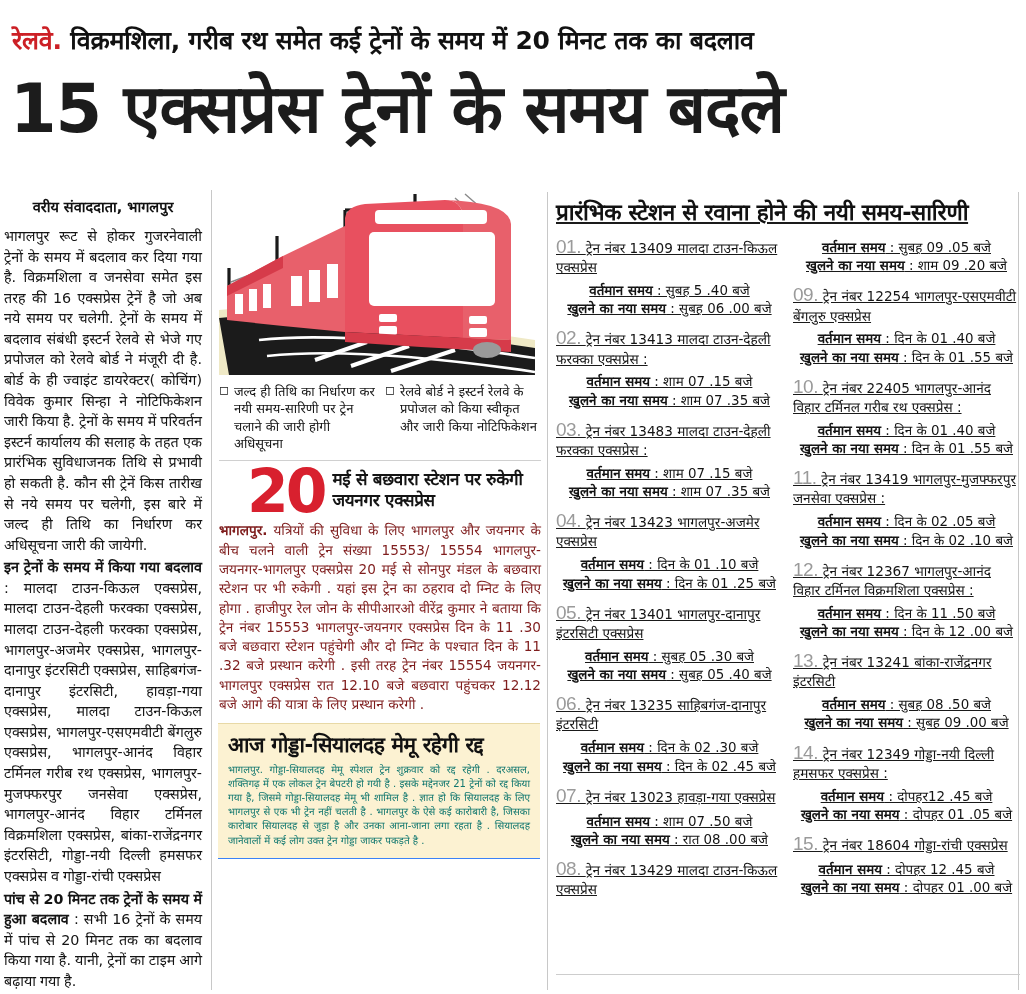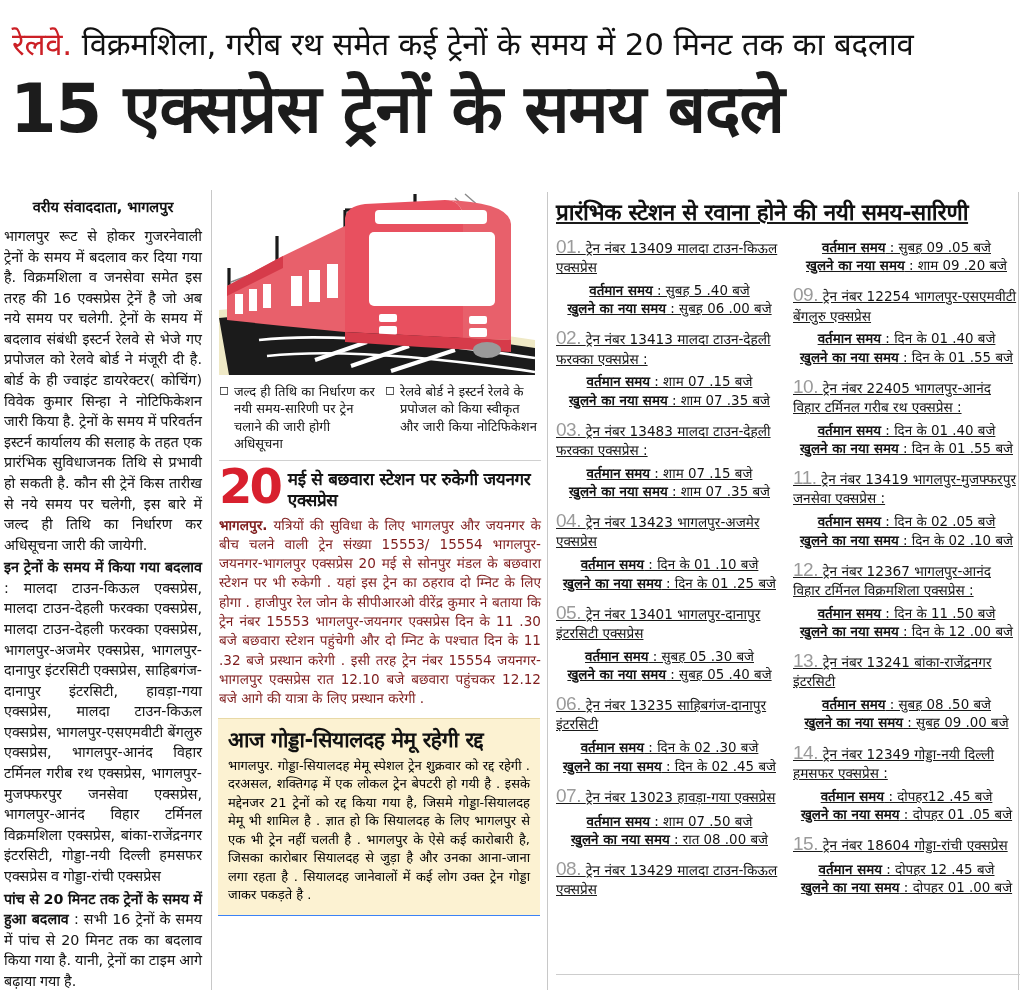--- a/index.html
+++ b/index.html
@@ -10,21 +10,21 @@
     font-family:"Liberation Sans","DejaVu Sans",sans-serif;
     color:#1a1a1a;
     overflow:hidden;
     position:relative;
   }
   .page{width:1026px;height:994px;position:relative;box-sizing:border-box;padding:0;}
 
   
   .kicker{
     position:absolute;left:12px;top:22px;width:1002px;
-    font-size:31px;font-weight:400;letter-spacing:-0.2px;
+    font-size:25px;font-weight:700;letter-spacing:-0.2px;
     white-space:nowrap;color:#111;
     font-family:"DejaVu Sans","Liberation Sans",sans-serif;
   }
   .kicker .red{color:#cc2026;}
   .headline{
     position:absolute;left:10px;top:76px;width:1010px;
     font-size:67px;line-height:1.0;font-weight:700;
     color:#1c1c1c;letter-spacing:-1px;white-space:nowrap;
     font-family:"DejaVu Sans","Liberation Sans",sans-serif;
   }
@@ -73,23 +73,23 @@
     color:#141414;
   }
   .bullet .sq{
     flex:0 0 auto;font-size:12px;line-height:1.3;color:#111;
   }
   .bullets-rule{height:1px;background:#d0d0d0;margin:2px 0 8px 0;}
 
   
   .twenty-wrap{display:flex;align-items:flex-start;gap:8px;margin-top:2px;}
   .twenty-num{
-    font-size:48px;font-weight:700;line-height:0.82;color:#d8202e;
-    font-family:"DejaVu Sans","Liberation Sans",sans-serif;
-    letter-spacing:-3px;flex:0 0 auto;margin-top:-2px;
+    font-size:60px;font-weight:700;line-height:0.82;color:#d8202e;
+    font-family:"DejaVu Sans","Liberation Sans",sans-serif;
+    letter-spacing:-3px;flex:0 0 auto;margin-top:-2px;margin-left:28px;
   }
   .twenty-title{
     font-size:17px;font-weight:700;line-height:1.22;color:#141414;
     font-family:"DejaVu Sans","Liberation Sans",sans-serif;
     letter-spacing:-0.3px;
   }
   .body-sm{
     font-size:13.6px;line-height:1.42;text-align:justify;margin-top:5px;
     font-family:"DejaVu Sans","Liberation Sans",sans-serif;color:#7f1d1d;
   }
@@ -101,22 +101,22 @@
     border-top:1px solid #e8d9a6;border-bottom:1px solid #3b82f6;
     padding:9px 10px 10px 10px;box-sizing:border-box;width:322px;
     margin-left:-1px;
   }
   .yellowbox h3{
     margin:0 0 5px 0;font-size:21px;font-weight:700;line-height:1.16;
     color:#111;font-family:"DejaVu Sans","Liberation Sans",sans-serif;
     letter-spacing:-0.4px;
   }
   .yellowbox p{
-    margin:0;font-size:13px;line-height:1.42;text-align:justify;
-    font-family:"DejaVu Sans","Liberation Sans",sans-serif;color:#000000;
+    margin:0;font-size:10px;line-height:1.42;text-align:justify;
+    font-family:"DejaVu Sans","Liberation Sans",sans-serif;color:#0f766e;
   }
 
   
   .col-right{
     position:absolute;left:556px;top:196px;width:464px;height:796px;text-decoration:underline;
   }
   .sched-title{
     font-size:22.5px;font-weight:700;color:#111;letter-spacing:-0.4px;
     font-family:"DejaVu Sans","Liberation Sans",sans-serif;
     margin-bottom:7px;white-space:nowrap;

